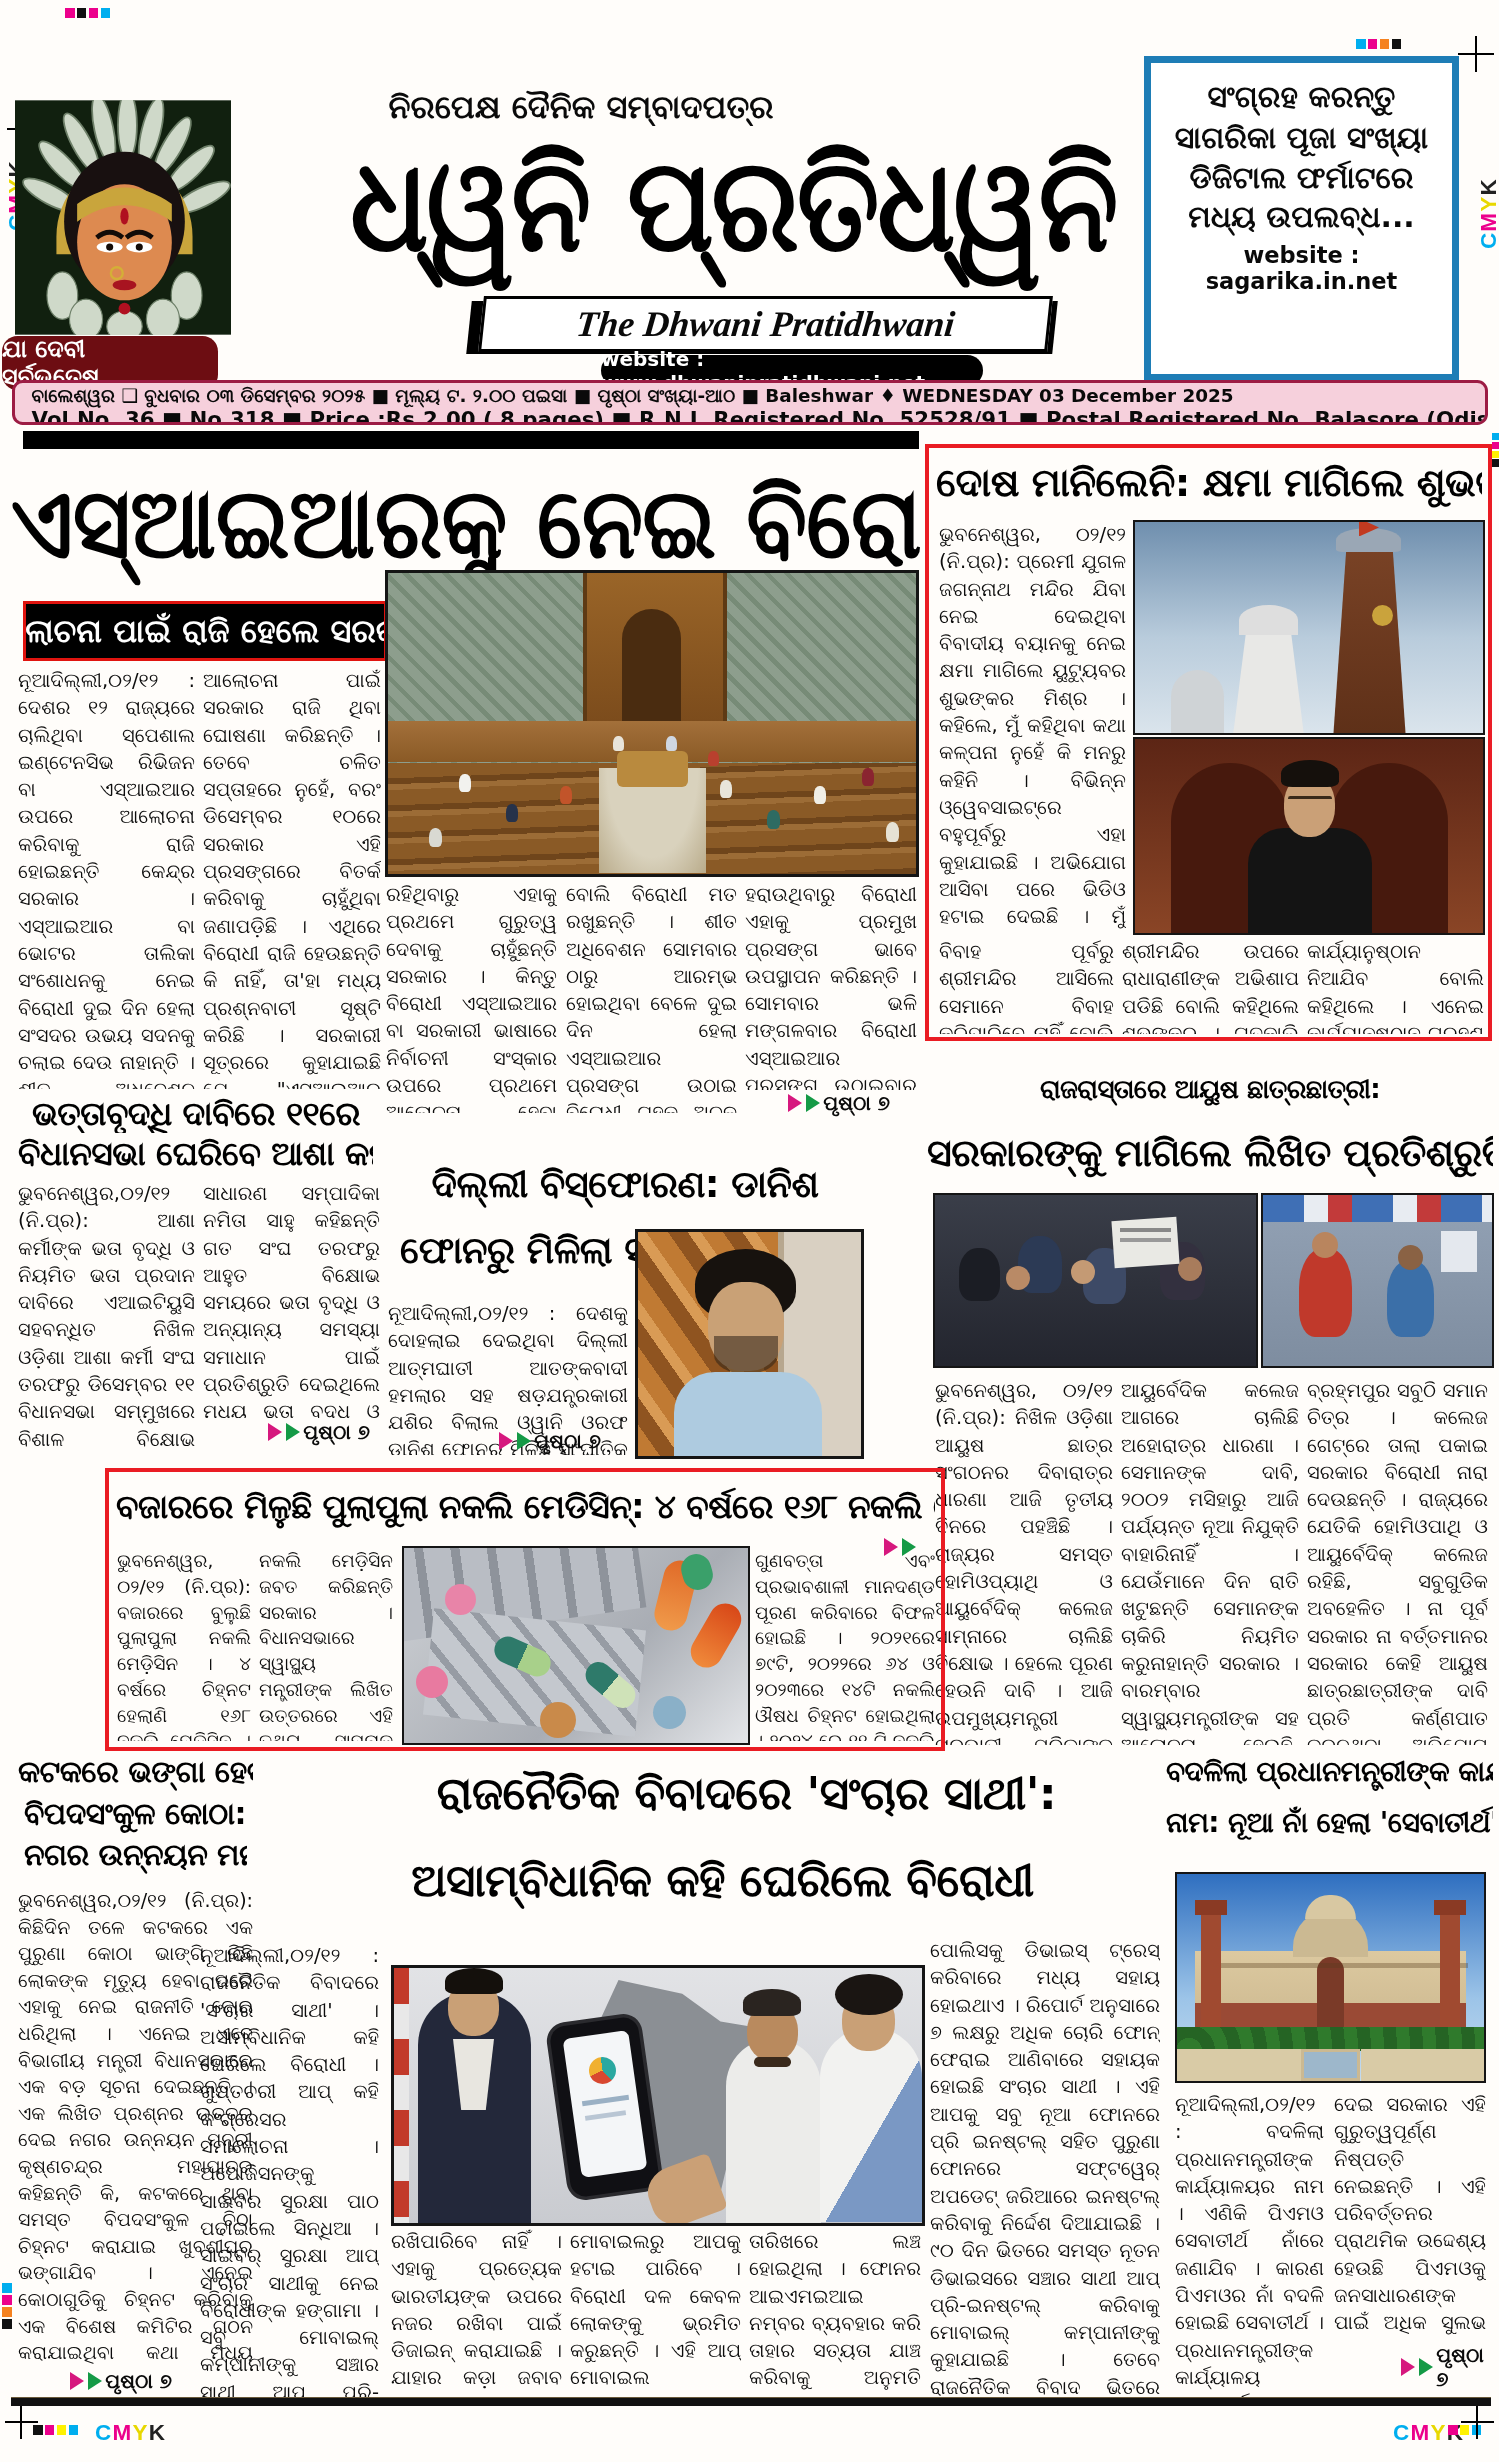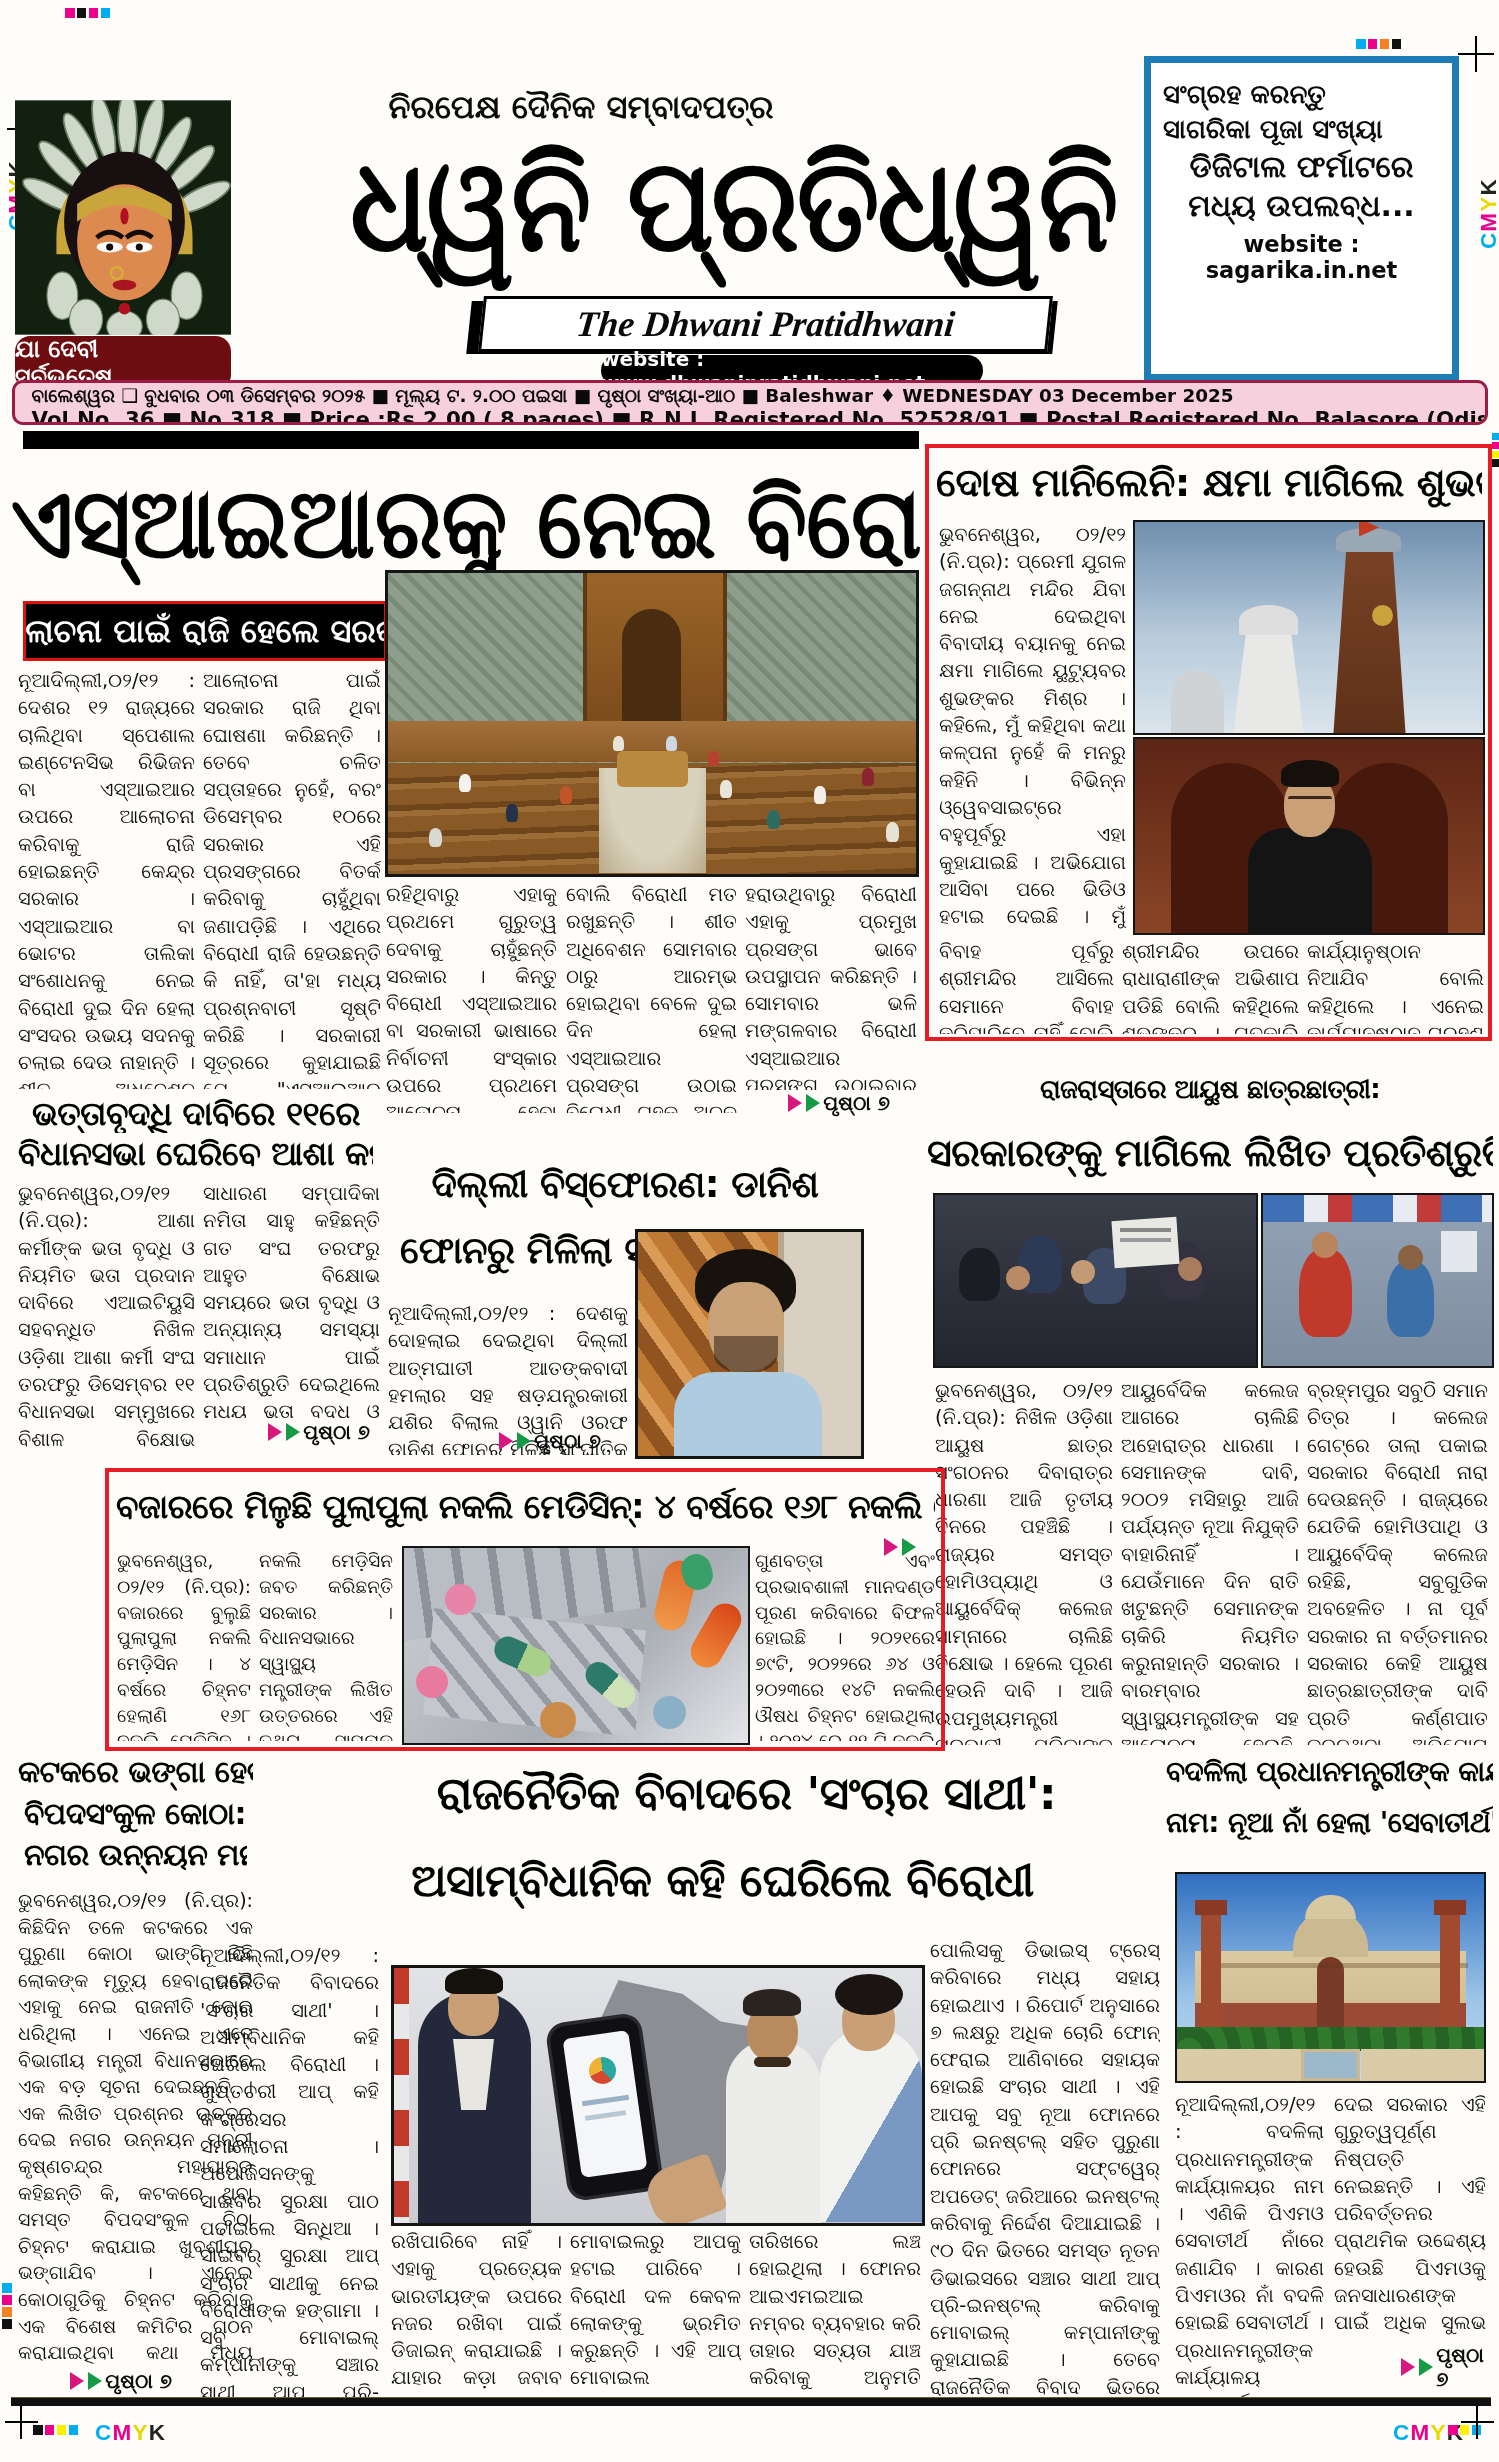--- a/index.html
+++ b/index.html
@@ -31,21 +31,21 @@
        transform:scaleY(1.12);letter-spacing:-2.4px;}
   .engband{background:#000;transform:skewX(-6deg);}
   .engbox{background:#fff;border:3.6px solid #000;transform:skewX(-6deg);display:flex;
        align-items:center;justify-content:center;}
   .engtxt{font-family:"Liberation Serif","DejaVu Serif",serif;font-style:italic;font-weight:800;
        font-size:36px;white-space:nowrap;}
   .pill{background:#000;border-radius:24px;color:#fff;display:flex;align-items:center;
        justify-content:center;font-weight:700;}
   .adbox{border:7.7px solid #1e7db6;background:#fff;padding:14.2px 12px;box-sizing:border-box;
        text-align:center;overflow:hidden;}
-  .adline{font-weight:800;font-size:26px;text-align:left;line-height:1.35;}
+  .adline{font-weight:800;font-size:30px;text-align:center;line-height:1.35;}
   .adlogo{font-weight:900;font-style:italic;font-size:78px;line-height:1.1;color:#25a8ad;
        -webkit-text-stroke:4.1px #d0202a;paint-order:stroke fill;white-space:nowrap;}
   .adsub{font-weight:800;font-size:30px;line-height:1.3;}
   .adweb{font-weight:700;font-size:22.5px;margin-top:6px;}
   .infobar{background:#f6d0dc;border:3.6px solid #9c1c44;border-radius:10.7px;box-sizing:border-box;
        padding:2.4px 16.6px;overflow:hidden;}
   .info1{font-size:18.4px;font-weight:600;white-space:nowrap;}
   .info2{font-size:21.3px;font-weight:800;white-space:nowrap;}
   .subhead{background:#000;border:3px solid #e0140f;color:#fff;display:flex;align-items:center;
        justify-content:center;font-weight:900;font-size:32px;white-space:nowrap;overflow:hidden;}
@@ -104,21 +104,21 @@
       <g fill="#cfd9c9" stroke="#6d7f68" stroke-width="2">
         <ellipse cx="80" cy="330" rx="26" ry="40"></ellipse>
         <ellipse cx="290" cy="330" rx="26" ry="40"></ellipse>
         <ellipse cx="120" cy="370" rx="28" ry="34"></ellipse>
         <ellipse cx="250" cy="370" rx="28" ry="34"></ellipse>
         <ellipse cx="185" cy="382" rx="30" ry="26"></ellipse>
       </g>
       <circle cx="185" cy="352" r="10" fill="#b01020"></circle>
     </svg>
   </div>
-  <div class="abs caption-box" style="left:15px;top:336px;width:216px;height:54px;font-size:24px;">
+  <div class="abs caption-box" style="left:2px;top:336px;width:216px;height:54px;font-size:24px;">
     <span>ଯା ଦେବୀ ସର୍ବଭୂତେଷୁ...</span>
   </div>
 
   <div class="abs" style="left:332px;top:88px;width:498px;text-align:center;font-size:32px;font-weight:800;white-space:nowrap;overflow:hidden;">ନିରପେକ୍ଷ ଦୈନିକ ସମ୍ବାଦପତ୍ର</div>
   <div class="abs masthead" style="left:320px;top:135px;width:826px;font-size:116px;line-height:1.2;">ଧ୍ୱନି ପ୍ରତିଧ୍ୱନି</div>
   <div class="abs engband" style="left:469px;top:301px;width:586px;height:53px;"></div>
   <div class="abs engbox" style="left:481px;top:296px;width:563px;height:50px;">
     <span class="engtxt">The Dhwani Pratidhwani</span>
   </div>
   <div class="abs pill" style="left:601px;top:355px;width:382px;height:31px;font-size:20px;">

